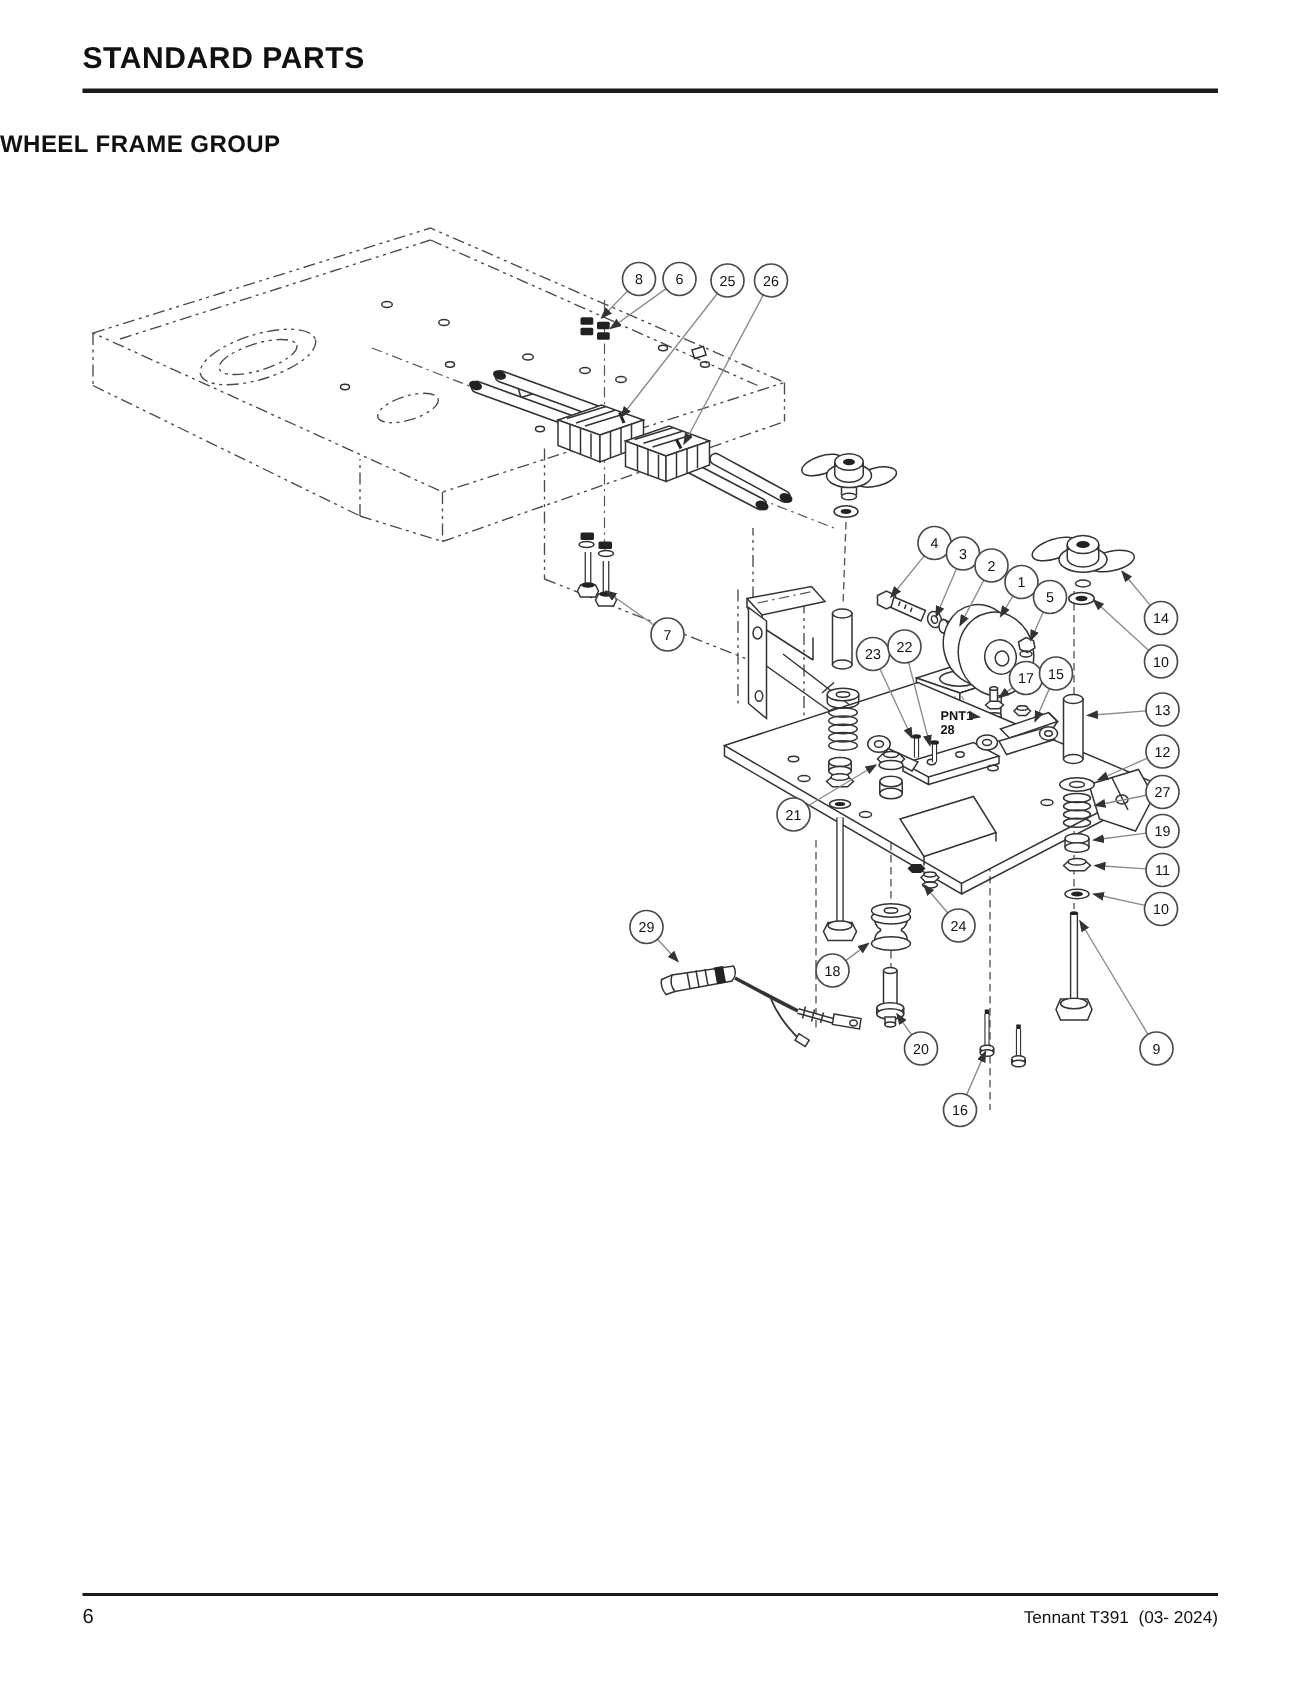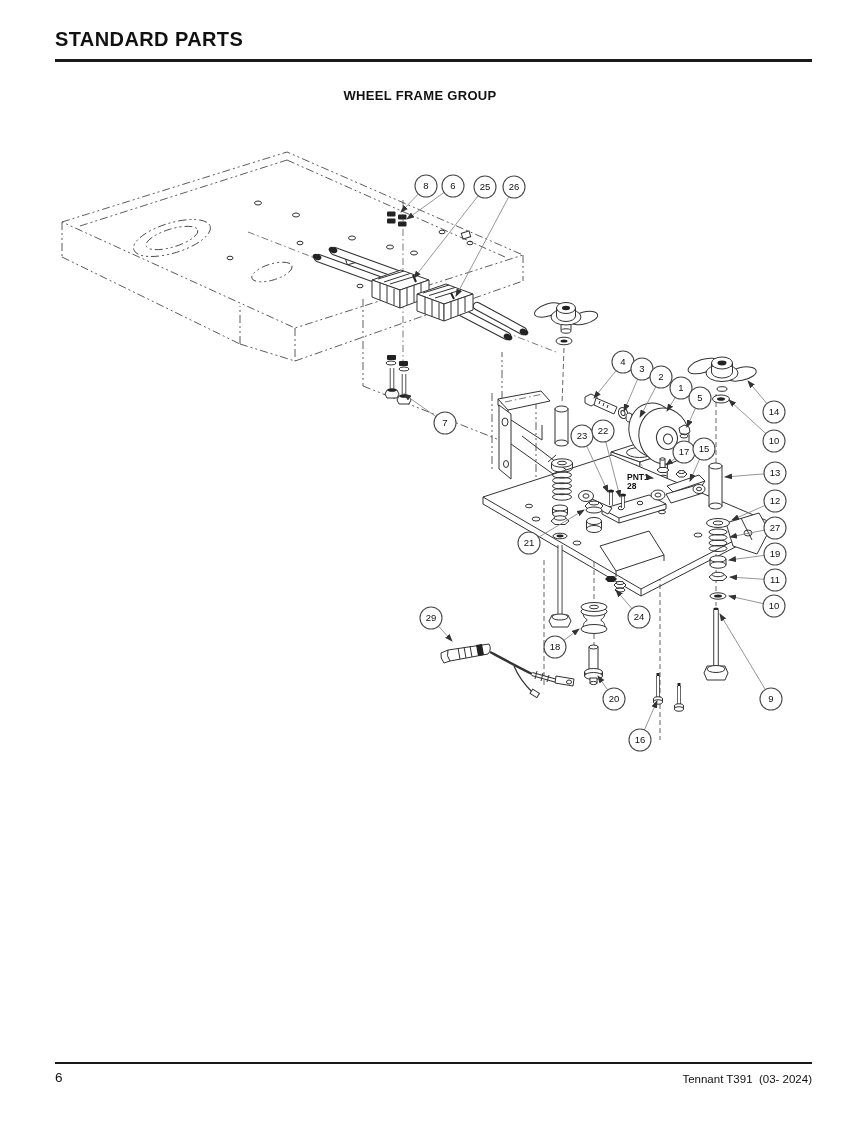--- a/index.html
+++ b/index.html
@@ -1,20 +1,20 @@
 <!DOCTYPE html>
 <html><head>
 <meta charset="utf-8">
 <style>
   html,body{margin:0;padding:0;background:#e8e8e8}
   .page{position:relative;width:866px;height:1122px;background:#fff;overflow:hidden;
         font-family:"Liberation Sans",sans-serif;color:#111;margin:0 auto}
   .h1{position:absolute;left:55px;top:28px;font-size:20px;font-weight:bold;letter-spacing:.4px}
   .rule-top{position:absolute;left:55px;top:59px;width:757px;height:3px;background:#1a1a1a}
-  .h2{position:absolute;left:0;top:88px;width:840px;text-align:center;font-size:13px;font-weight:bold;letter-spacing:.3px}
+  .h2{position:absolute;left:0;top:88px;width:840px;text-align:left;font-size:16px;font-weight:bold;letter-spacing:.3px}
   .svgwrap{position:absolute;left:0;top:130px;width:866px;height:660px}
   .rule-bot{position:absolute;left:55px;top:1062px;width:757px;height:2px;background:#1a1a1a}
   .pgnum{position:absolute;left:55px;top:1070px;font-size:13.5px}
   .footright{position:absolute;right:54px;top:1073px;font-size:11.5px;white-space:pre}
   
   .ln{stroke:#333;fill:none;stroke-width:1}
   .lnf{stroke:#333;fill:#fff;stroke-width:1}
   .dk{fill:#222;stroke:none}
   .dash{stroke:#555;fill:none;stroke-width:.9;stroke-dasharray:5 3}
   .cl{stroke:#555;fill:none;stroke-width:.8;stroke-dasharray:7 3 1.5 3}

